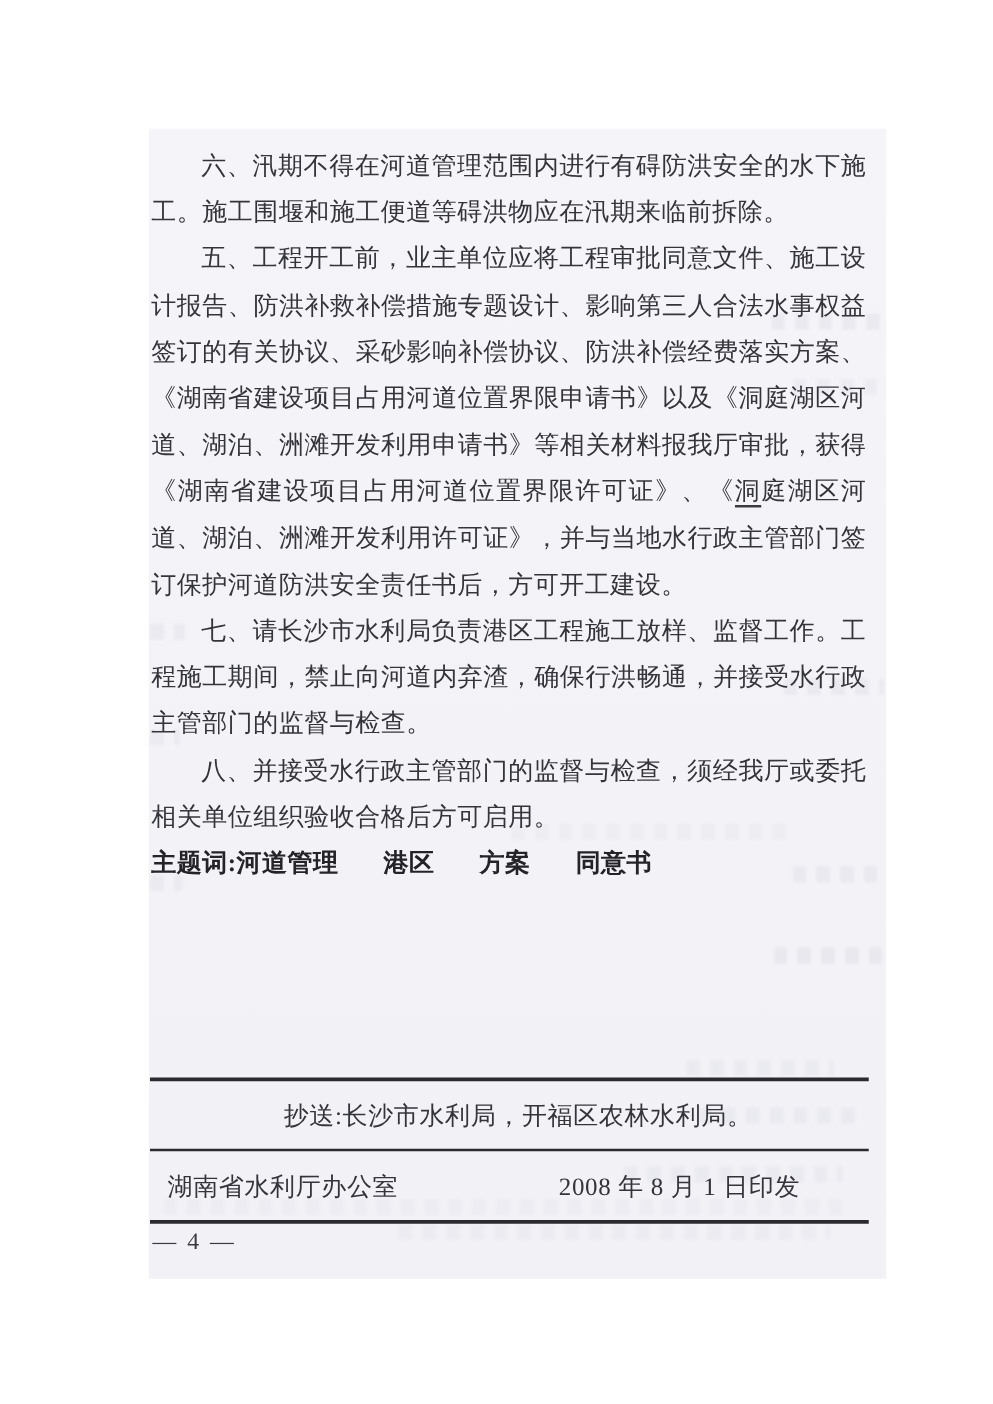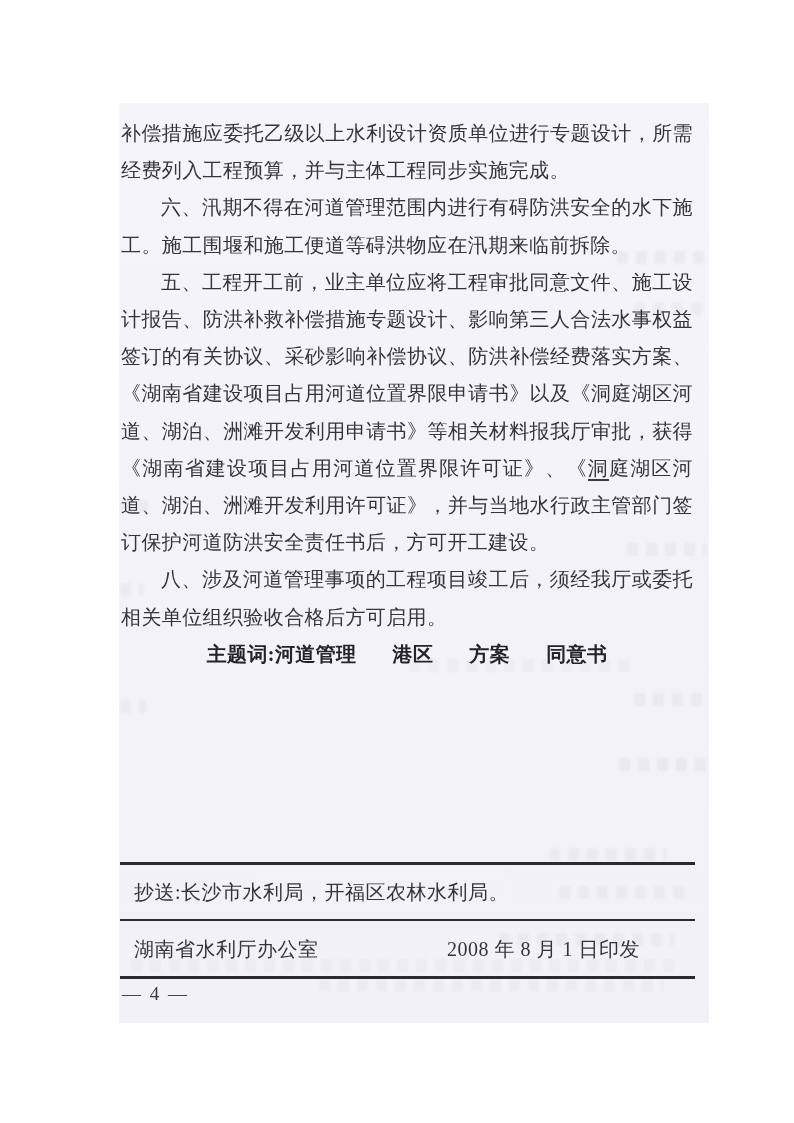--- a/index.html
+++ b/index.html
@@ -20,30 +20,30 @@
   }
   .textblock{
     position:absolute;left:2px;top:12px;width:572px;z-index:1;
     color:#34343b;font-size:20px;line-height:37.2px;
     text-align:justify;text-justify:inter-character;
     letter-spacing:0.4px;
   }
   .textblock p{margin:0;padding:0;}
   .indent{text-indent:2em;}
   .u-mark{border-bottom:2px solid #3a3a40;}
-  .subject{font-weight:bold;color:#232328;text-align:center;}
+  .subject{font-weight:bold;color:#232328;text-align:left;}
   .subject .kw{margin-left:1.8em;}
   .subject .kw-first{margin-left:0;}
   .footer{
     position:absolute;left:1px;top:759px;width:575px;z-index:1;
     border-top:3px solid #2a2a2f;color:#34343b;
   }
   .cc-row{
     border-bottom:2px solid #2a2a2f;
-    padding:14px 0 13px 14px;font-size:20px;letter-spacing:0.5px;
+    padding:14px 0 13px 14px;font-size:20px;letter-spacing:0.5px;text-align:center;
   }
   .issuer-row{
     display:flex;justify-content:space-between;align-items:center;
     border-bottom:3px solid #2a2a2f;
     padding:15px 55px 13px 14px;font-size:20px;letter-spacing:0.5px;gap:11px;
   }
   .page-number{
     position:absolute;left:3px;top:880px;z-index:1;
     font-size:19px;color:#3a3a40;letter-spacing:2px;
   }
@@ -62,24 +62,24 @@
   <div class="artifact" style="left:515px;top:590px;width:72px;opacity:.5;"></div>
   <div class="artifact" style="left:1px;top:597px;width:26px;opacity:.45;"></div>
   <div class="artifact" style="left:500px;top:655px;width:88px;opacity:.5;"></div>
   <div class="artifact" style="left:430px;top:745px;width:118px;opacity:.4;"></div>
   <div class="artifact" style="left:440px;top:783px;width:128px;opacity:.4;"></div>
   <div class="artifact" style="left:380px;top:830px;width:175px;opacity:.4;"></div>
   <div class="artifact" style="left:12px;top:856px;width:550px;opacity:.28;"></div>
   <div class="artifact" style="left:200px;top:876px;width:345px;opacity:.3;"></div>
 
   <div class="textblock">
-    <p>补偿措施应委托乙级以上水利设计资质单位进行专题设计，所需经费列入工程预算，并与主体工程同步实施完成。</p>
     <p class="indent">六、汛期不得在河道管理范围内进行有碍防洪安全的水下施工。施工围堰和施工便道等碍洪物应在汛期来临前拆除。</p>
     <p class="indent"><span>五、工程开工前，业主单位应将工程审批同意文件、施工设计报告、防洪补救补偿措施专题设计、影响第三人合法水事权益签订的有关协议、采砂影响补偿协议、防洪补偿经费落实方案、《湖南省建设项目占用河道位置界限申请书》以及《洞庭湖区河道、湖泊、洲滩开发利用申请书》等相关材料报我厅审批，获得《湖南省建设项目占用河道位置界限许可证》、《</span><span class="u-mark">洞</span><span>庭湖区河道、湖泊、洲滩开发利用许可证》，并与当地水行政主管部门签订保护河道防洪安全责任书后，方可开工建设。</span></p>
-    <p class="indent">八、涉及河道管理事项的工程项目竣工后，须经我厅或委托相关单位组织验收合格后方可启用。</p>
+    <p class="indent">七、请长沙市水利局负责港区工程施工放样、监督工作。工程施工期间，禁止向河道内弃渣，确保行洪畅通，并接受水行政主管部门的监督与检查。</p>
+    <p class="indent">八、并接受水行政主管部门的监督与检查，须经我厅或委托相关单位组织验收合格后方可启用。</p>
     <p class="subject"><span>主题词:</span><span class="kw kw-first">河道管理</span><span class="kw">港区</span><span class="kw">方案</span><span class="kw">同意书</span></p>
   </div>
 
   <div class="footer">
     <div class="cc-row">
       <span>抄送:长沙市水利局，开福区农林水利局。</span>
     </div>
     <div class="issuer-row">
       <span>湖南省水利厅办公室</span>
       <span>2008 年 8 月 1 日印发</span>

